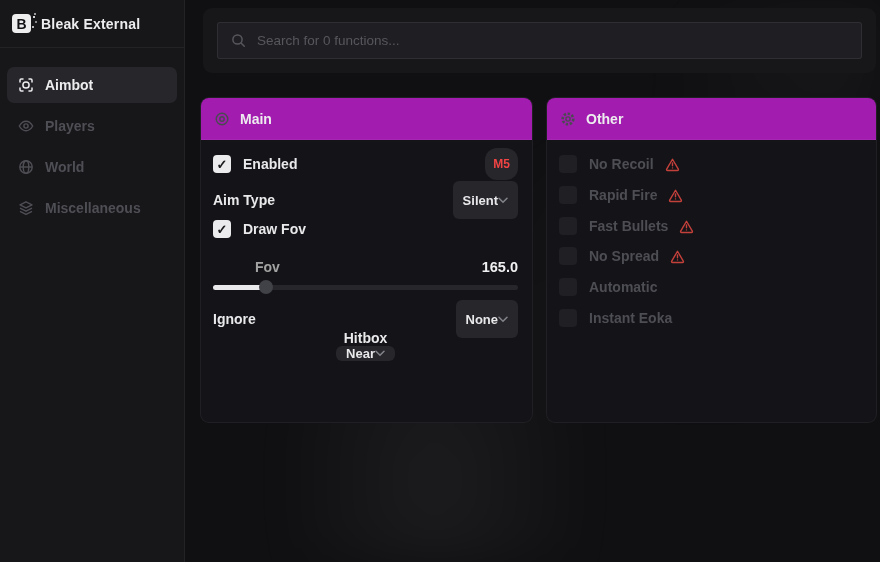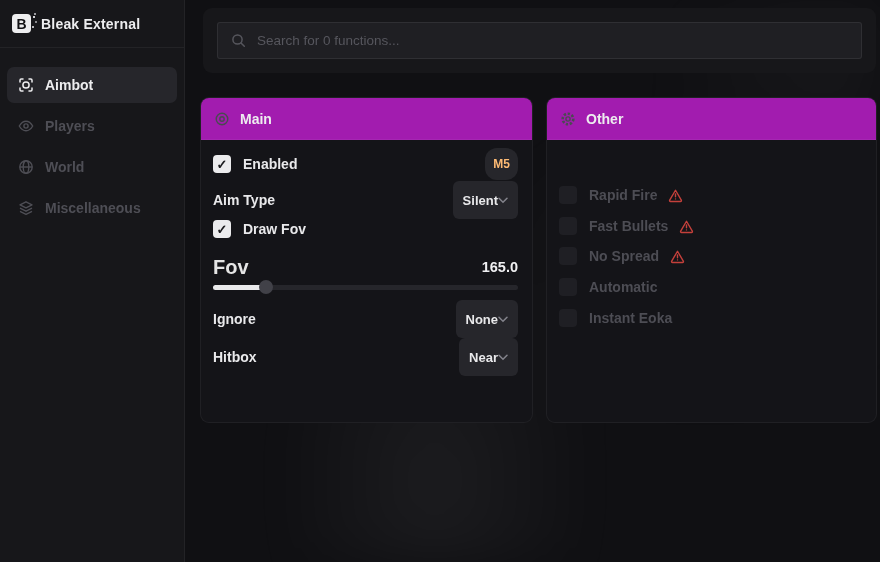--- a/index.html
+++ b/index.html
@@ -63,36 +63,36 @@
   .panel-main{left:15px;width:333px;}
   .panel-other{left:361px;width:331px;}
   .panel-header{
     height:42px;background:#a21caf;border-bottom:1px solid rgba(255,255,255,.05);
     border-radius:8px 8px 0 0;display:flex;align-items:center;gap:10px;padding:0 13px;
     box-sizing:border-box;color:#4a4a51;
   }
   .panel-title{color:#ededef;font-size:14px;font-weight:700;}
   .row{position:absolute;left:12px;right:14px;height:26px;display:flex;align-items:center;}
   .r-enabled{top:53px;} .r-aimtype{top:89px;} .r-drawfov{top:118px;}
-  .r-fovlabel{top:156px;} .r-slider{top:182px;height:14px;} .r-ignore{top:208px;} .r-hitbox{top:246px;}
+  .r-fovlabel{top:156px;} .r-slider{top:182px;height:14px;} .r-ignore{top:208px;} .r-hitbox{top:232px;flex-direction:column;}
   .spacer{flex:1;}
   .label{color:#e9e9eb;font-size:14px;font-weight:600;}
-  .label-dim{color:#e5e5e5;font-size:20px;font-weight:600;}
+  .label-dim{color:#a3a3a3;font-size:14px;font-weight:600;margin-left:42px;}
   .checkbox{
     width:18px;height:18px;border-radius:4px;background:#222227;margin-right:12px;
     position:relative;flex:0 0 auto;
   }
   .checkbox.checked{background:#ebebed;}
   .checkbox.checked::after{
     content:"\2713";position:absolute;inset:0;display:flex;align-items:center;justify-content:center;
     color:#1a1a1d;font-size:13px;font-weight:700;
   }
   .keybind{
     min-width:31px;height:32px;padding:0 8px;background:#26262b;border-radius:12px;
-    color:#fdba74;font-size:12px;font-weight:700;display:flex;align-items:center;
+    color:#ef4444;font-size:12px;font-weight:700;display:flex;align-items:center;
     justify-content:center;box-sizing:border-box;
   }
   .dropdown{
     height:38px;background:#26262b;border-radius:6px;color:#e9e9eb;font-size:13px;
     font-weight:600;display:flex;align-items:center;padding:0 10px;box-sizing:border-box;
   }
   .chev{display:flex;color:#84848c;}
   .fov-value{color:#f0f0f2;font-size:14.5px;font-weight:700;}
   .slider{position:relative;width:100%;height:5px;border-radius:3px;background:#26262b;}
   .slider-fill{position:absolute;left:0;top:0;bottom:0;background:#e9e9eb;border-radius:3px;}
@@ -256,20 +256,31 @@
     <div class="panel-header">
       <span style="display:flex;">
         <svg width="16" height="16" viewBox="0 0 16 16" fill="none" stroke="currentColor">
           <circle cx="8" cy="8" r="5.3" stroke-width="2.6" stroke-dasharray="2.3 1.7"></circle>
           <circle cx="8" cy="8" r="2.1" stroke-width="1.4"></circle>
         </svg>
       </span>
       <span class="panel-title">Other</span>
     </div>
 
+    <div class="other-row o-0">
+      <span class="checkbox"></span>
+      <span class="other-label">No Recoil</span>
+      <span class="warn">
+        <svg width="15" height="15" viewBox="0 0 16 16" fill="none" stroke="currentColor" stroke-width="1.5" stroke-linejoin="round" stroke-linecap="round">
+          <path d="M8 2.4 L14.2 12.9 a1 1 0 0 1 -.86 1.5 H2.66 a1 1 0 0 1 -.86 -1.5 Z"></path>
+          <path d="M8 6.4 V9.4"></path>
+            <path d="M8 11.6 h0.01"></path>
+        </svg>
+      </span>
+    </div>
 
     <div class="other-row o-1">
       <span class="checkbox"></span>
       <span class="other-label">Rapid Fire</span>
       <span class="warn">
         <svg width="15" height="15" viewBox="0 0 16 16" fill="none" stroke="currentColor" stroke-width="1.5" stroke-linejoin="round" stroke-linecap="round">
           <path d="M8 2.4 L14.2 12.9 a1 1 0 0 1 -.86 1.5 H2.66 a1 1 0 0 1 -.86 -1.5 Z"></path>
           <path d="M8 6.4 V9.4"></path>
             <path d="M8 11.6 h0.01"></path>
         </svg>

